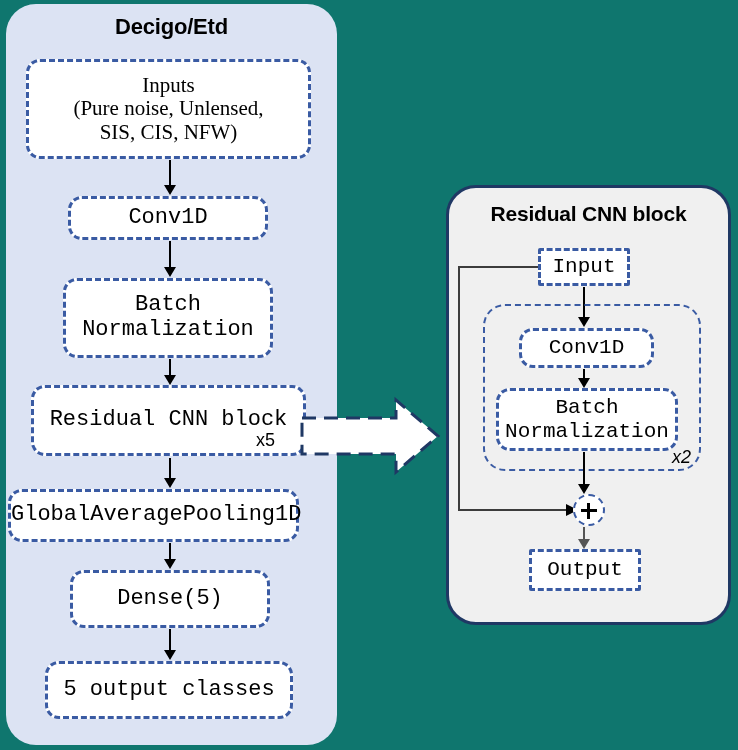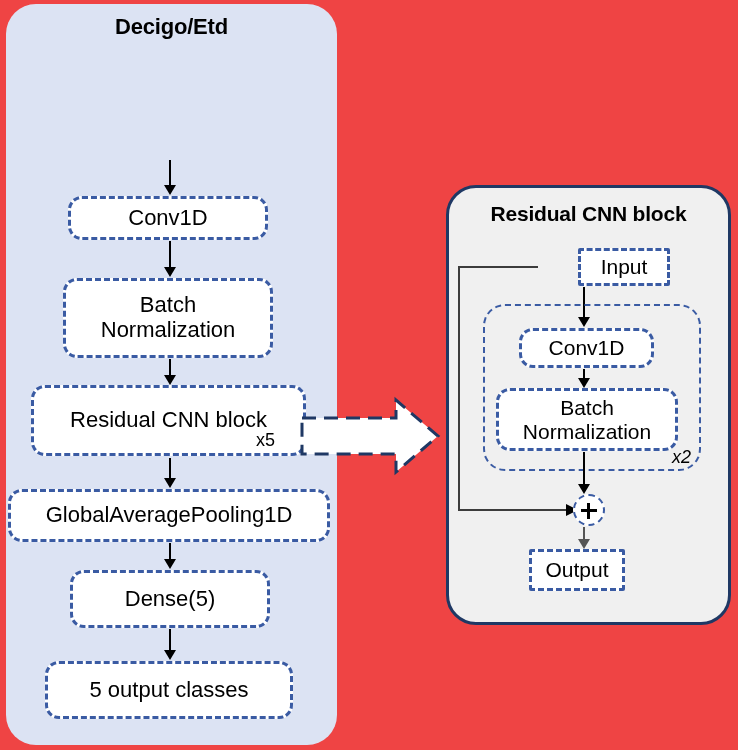--- a/index.html
+++ b/index.html
@@ -4,21 +4,21 @@
 <style>
   html, body {
     margin: 0;
     padding: 0;
     background: #000000;
   }
   #canvas {
     position: relative;
     width: 738px;
     height: 750px;
-    background: #ef4444;
+    background: #0f766e;
     overflow: hidden;
     font-family: "Liberation Sans", sans-serif;
   }
 
   
   .panel-left {
     position: absolute;
     left: 6px;
     top: 4px;
     width: 331px;
@@ -57,50 +57,51 @@
     background: #ffffff;
     border: 3px dashed #3a5ba3;
     border-radius: 14px;
     box-sizing: border-box;
     display: flex;
     align-items: center;
     justify-content: center;
     text-align: center;
     color: #000000;
     line-height: 1.12;
+    font-family: Liberation Mono, monospace;
   }
   .node.sharp { border-radius: 2px; }
   .node .txt { display: block; width: 100%; }
 
   .serif { font-family: "Liberation Serif", serif; }
 
   
   #n-inputs   { left: 26px;  top: 59px;  width: 285px; height: 100px; font-size: 21px; }
   #n-conv1d   { left: 68px;  top: 196px; width: 200px; height: 44px;  font-size: 22px; }
   #n-batchnorm{ left: 63px;  top: 278px; width: 210px; height: 80px;  font-size: 22px; }
   #n-resblock { left: 31px;  top: 385px; width: 275px; height: 71px;  font-size: 22px; }
-  #n-gap      { left: 8px;   top: 489px; width: 322px; height: 53px;  font-size: 22px; }
+  #n-gap      { left: 8px;   top: 489px; width: 291px; height: 53px;  font-size: 22px; }
   #n-dense    { left: 70px;  top: 570px; width: 200px; height: 58px;  font-size: 22px; }
   #n-classes  { left: 45px;  top: 661px; width: 248px; height: 58px;  font-size: 22px; text-align: center; }
 
   
   .repeat-badge {
     position: absolute;
     font-size: 18px;
     color: #000000;
     font-family: "Liberation Sans", sans-serif;
   }
   #badge-x5 { left: 256px; top: 430px; }
   #badge-x2 { left: 672px; top: 447px; font-style: italic; }
 
   
-  #n-r-input  { left: 538px; top: 248px; width: 92px;  height: 38px; font-size: 21px; margin-left: 40px; }
+  #n-r-input  { left: 538px; top: 248px; width: 92px;  height: 38px; font-size: 21px; }
   #n-r-conv   { left: 519px; top: 328px; width: 135px; height: 40px; font-size: 21px; }
   #n-r-bn     { left: 496px; top: 388px; width: 182px; height: 63px; font-size: 21px; }
-  #n-r-output { left: 529px; top: 549px; width: 96px; height: 42px; font-size: 21px; }
+  #n-r-output { left: 529px; top: 549px; width: 112px; height: 42px; font-size: 21px; }
 
   
   #inner-group {
     position: absolute;
     left: 483px;
     top: 304px;
     width: 218px;
     height: 167px;
     border: 2px dashed #3a5ba3;
     border-radius: 22px;
@@ -163,20 +164,27 @@
 </style>
 </head>
 <body>
 
 <div id="canvas">
 
   <div class="panel-left">
     <div class="panel-title">Decigo/Etd</div>
   </div>
 
+  <div class="node serif" id="n-inputs">
+    <span class="txt">
+      <span>Inputs</span><br>
+      <span>(Pure noise, Unlensed,</span><br>
+      <span>SIS, CIS, NFW)</span>
+    </span>
+  </div>
 
   <div class="v-arrow" style="left:169px; top:160px; height:26px;"></div>
 
   <div class="node" id="n-conv1d">
     <span class="txt">Conv1D</span>
   </div>
 
   <div class="v-arrow" style="left:169px; top:241px; height:27px;"></div>
 
   <div class="node" id="n-batchnorm">

